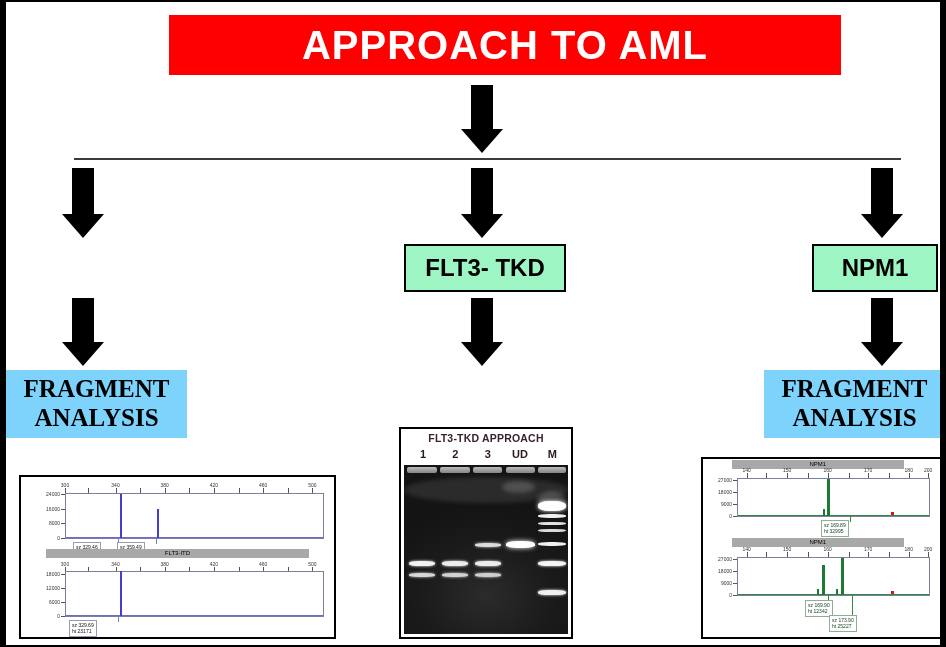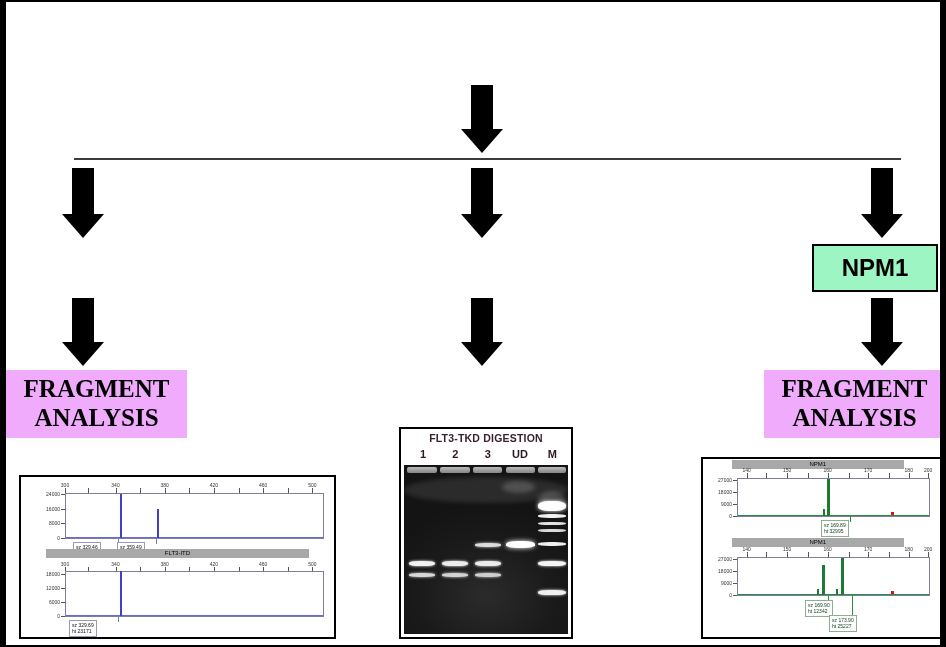--- a/index.html
+++ b/index.html
@@ -25,21 +25,21 @@
   
   #hline{position:absolute;left:68px;top:156px;width:827px;height:0;
          border-top:2px solid #3b3b3b;}
 
   
   .gene-box{position:absolute;background:#9cf5c2;border:2px solid #000;
       display:flex;align-items:center;justify-content:center;}
   .gene-box .lbl{font-size:24px;font-weight:bold;color:#000;white-space:nowrap;}
 
   
-  .method-box{position:absolute;background:#f0abfc;display:flex;flex-direction:column;
+  .method-box{position:absolute;background:#7dd3fc;display:flex;flex-direction:column;
       align-items:center;justify-content:center;text-align:center;}
   .method-box .line{font-size:25px;font-weight:bold;color:#000;line-height:1.15;
       font-family:"Liberation Serif",serif;}
   .method-box.single .line{font-family:"Liberation Serif",serif;}
 
   
   .figframe{position:absolute;background:#fff;border:2px solid #000;box-sizing:border-box;}
 
   
   .epg{position:relative;width:100%;height:100%;background:#fff;}
@@ -91,20 +91,23 @@
   .npm-row .cell{position:absolute;top:0;bottom:0;border-right:1px solid #c9c9c9;
       padding-left:1px;overflow:hidden;white-space:nowrap;line-height:8px;}
   .npm-row .sw{position:absolute;top:1.5px;width:5px;height:5px;}
   .marker-dot{position:absolute;width:3px;height:3px;background:#d11;}
 </style>
 </head>
 <body>
 
 <div id="slide">
 
+  <div id="title-banner">
+    <span class="txt">APPROACH TO AML</span>
+  </div>
 
   <div class="arrow" style="left:455px;top:83px;width:42px;height:68px;">
     <div class="shaft" style="width:22px;height:46px;"></div>
     <div class="head" style="top:44px;"></div>
   </div>
 
   <div id="hline"></div>
 
   <div class="arrow" style="left:56px;top:166px;width:42px;height:72px;">
     <div class="shaft" style="width:22px;height:48px;"></div>
@@ -112,20 +115,23 @@
   </div>
   <div class="arrow" style="left:455px;top:166px;width:42px;height:72px;">
     <div class="shaft" style="width:22px;height:48px;"></div>
     <div class="head" style="top:46px;"></div>
   </div>
   <div class="arrow" style="left:855px;top:166px;width:42px;height:72px;">
     <div class="shaft" style="width:22px;height:48px;"></div>
     <div class="head" style="top:46px;"></div>
   </div>
 
+  <div class="gene-box" style="left:398px;top:242px;width:158px;height:44px;">
+    <span class="lbl">FLT3- TKD</span>
+  </div>
   <div class="gene-box" style="left:806px;top:242px;width:122px;height:44px;">
     <span class="lbl">NPM1</span>
   </div>
 
   <div class="arrow" style="left:56px;top:296px;width:42px;height:70px;">
     <div class="shaft" style="width:22px;height:46px;"></div>
     <div class="head" style="top:44px;"></div>
   </div>
   <div class="arrow" style="left:455px;top:296px;width:42px;height:70px;">
     <div class="shaft" style="width:22px;height:46px;"></div>
@@ -241,21 +247,21 @@
 
       <div class="leader" style="left:97px;top:67px;height:6px;"></div>
       <div class="callout" style="left:48px;top:71px;">
         <div>sz 329.69</div>
         <div>ht 23171</div>
       </div>
     </div>
   </div>
 
   <div class="figframe" id="gel-frame" style="left:393px;top:425px;width:174px;height:212px;">
-    <div class="gel-title">FLT3-TKD DIGESTION</div>
+    <div class="gel-title">FLT3-TKD APPROACH</div>
 
     <div class="gel-lanes">
       <span style="left:13%;">1</span>
       <span style="left:32%;">2</span>
       <span style="left:51%;">3</span>
       <span style="left:70%;">UD</span>
       <span style="left:89%;">M</span>
     </div>
 
     <div class="gel-img">

